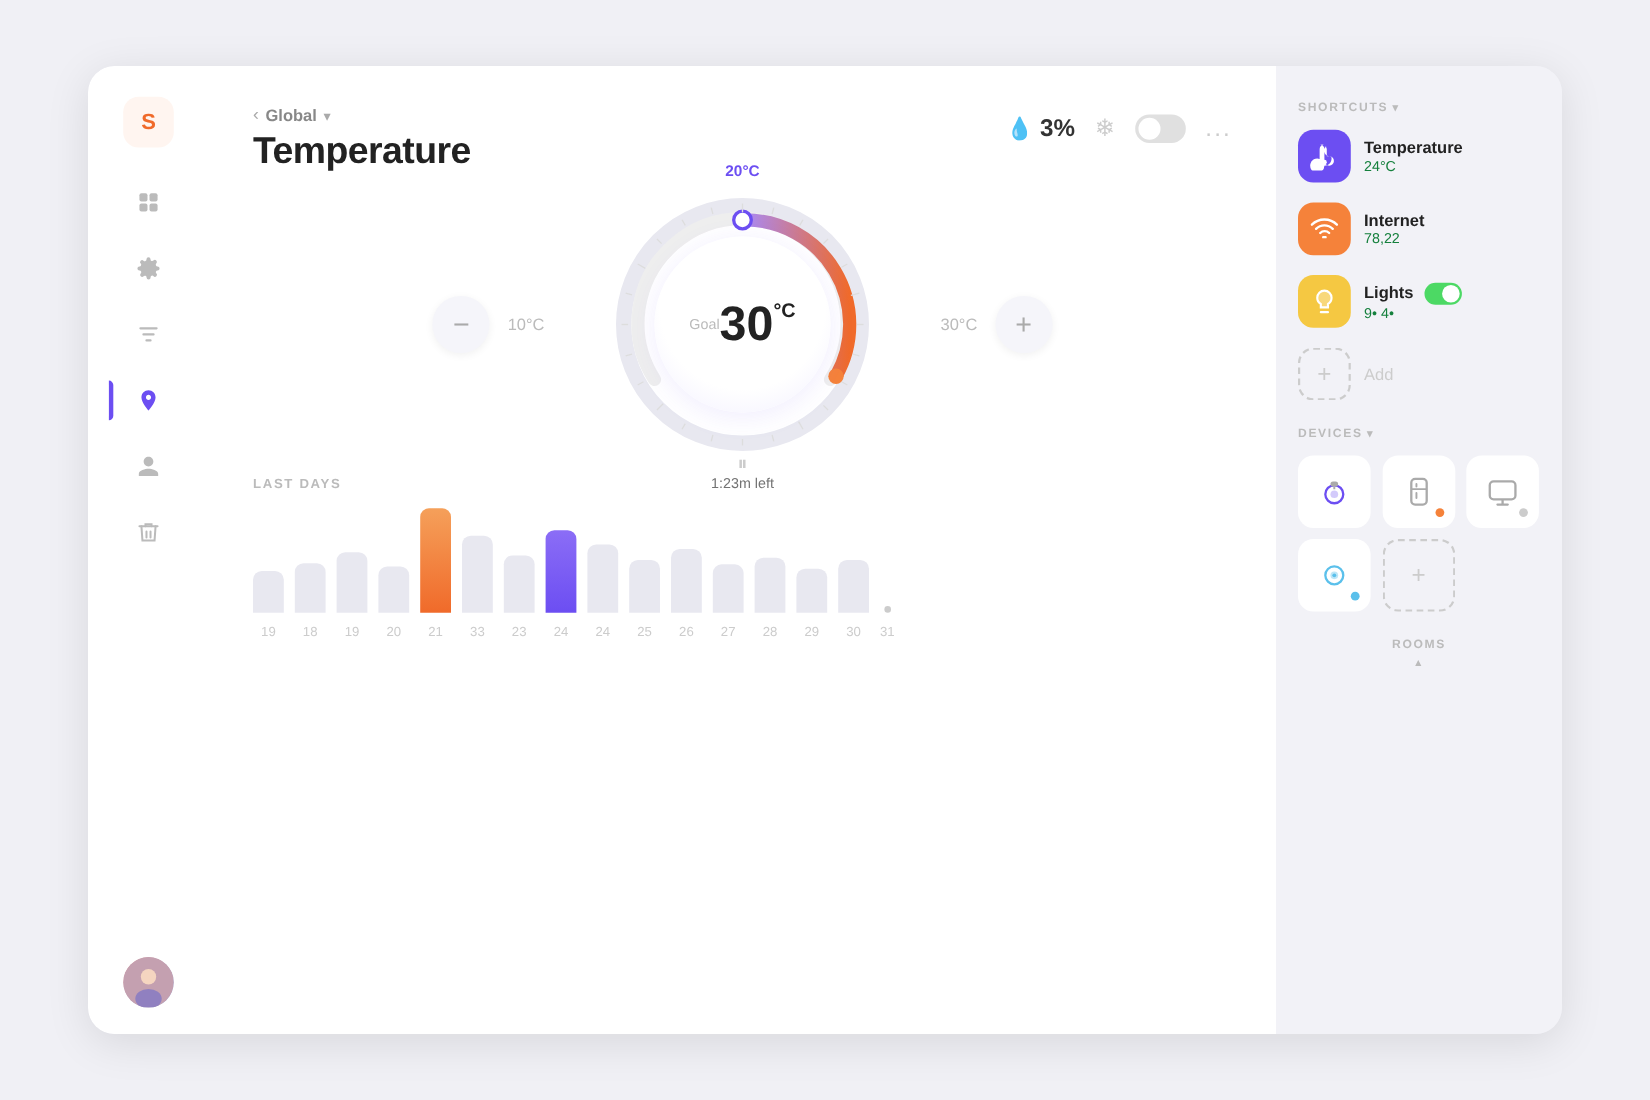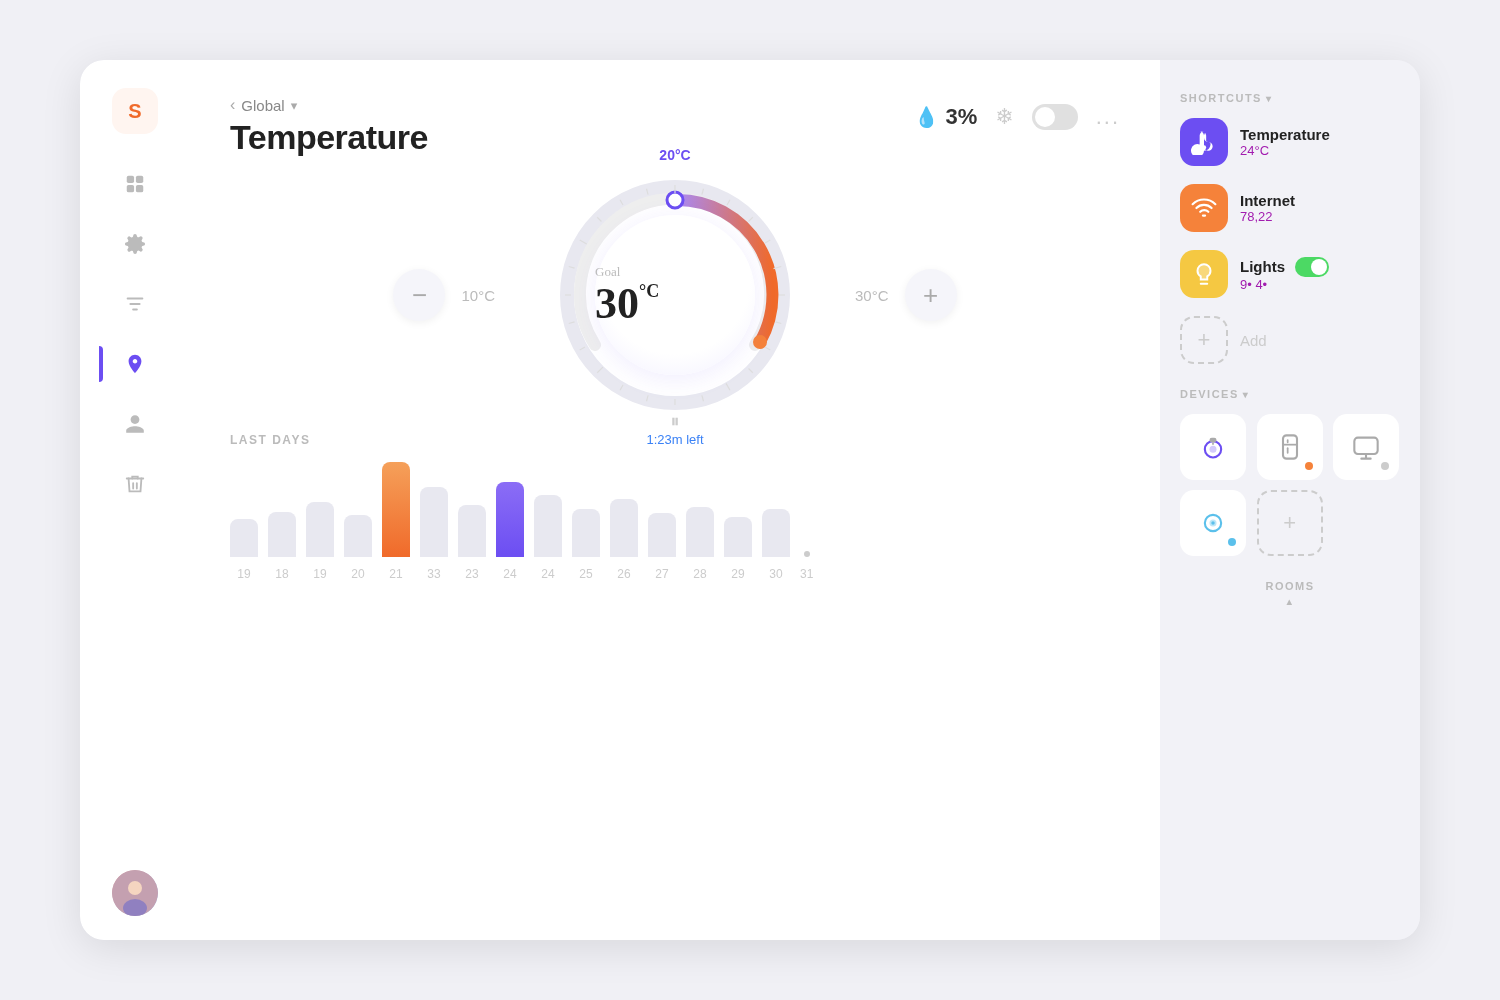--- a/index.html
+++ b/index.html
@@ -84,21 +84,21 @@
       align-items: flex-start;
       justify-content: space-between;
       margin-bottom: 8px;
     }
     .header-left {}
     .breadcrumb {
       display: flex; align-items: center; gap: 6px;
       color: #aaa; font-size: 15px; margin-bottom: 4px;
     }
     .breadcrumb-arrow { font-size: 16px; color: #aaa; }
-    .breadcrumb-title { color: #888; font-weight: 400; }
+    .breadcrumb-title { color: #888; font-weight: 700; }
     .breadcrumb-caret { color: #aaa; font-size: 13px; }
     .page-title {
       font-size: 34px; font-weight: 800; color: #222; letter-spacing: -0.5px;
     }
     .header-right {
       display: flex; align-items: center; gap: 18px; margin-top: 8px;
     }
     .humidity-info {
       display: flex; align-items: center; gap: 6px;
       font-size: 22px; font-weight: 700; color: #333;
@@ -138,36 +138,35 @@
     .dial-container {
       position: relative;
       width: 240px; height: 240px;
       display: flex; align-items: center; justify-content: center;
     }
     .dial-svg {
       position: absolute; top: 0; left: 0;
     }
     .dial-inner {
       position: relative; z-index: 2;
-      display: flex; flex-direction: column; align-items: flex-start; justify-content: center;
+      display: flex; flex-direction: row; align-items: center; justify-content: center;
       width: 160px; height: 160px;
       background: radial-gradient(circle at 50% 40%, #fff 60%, #f0eeff 100%);
       border-radius: 50%;
       box-shadow: 0 4px 24px rgba(108,78,242,0.10);
-      font-family: Liberation Serif, serif;
     }
     .dial-goal-label { font-size: 13px; color: #bbb; font-weight: 400; margin-bottom: 2px; }
     .dial-goal-value { font-size: 44px; font-weight: 800; color: #222; line-height: 1; }
     .dial-goal-unit { font-size: 18px; font-weight: 700; color: #222; vertical-align: super; }
     .dial-status {
       position: absolute; bottom: -32px; left: 50%; transform: translateX(-50%);
       display: flex; flex-direction: column; align-items: center;
     }
     .dial-pause { font-size: 18px; color: #ccc; }
-    .dial-time { font-size: 13px; color: #3b82f6; text-align: right; }
+    .dial-time { font-size: 13px; color: #737373; text-align: right; }
     .dial-temp-top {
       position: absolute; top: -28px; left: 50%; transform: translateX(-50%);
       font-size: 14px; font-weight: 700; color: #6c4ef2;
     }
 
     
     .chart-area {
       flex: 1; min-height: 0;
     }
     .chart-label {
@@ -212,21 +211,21 @@
       width: 48px; height: 48px; border-radius: 14px;
       display: flex; align-items: center; justify-content: center;
       flex-shrink: 0;
     }
     .shortcut-icon.purple { background: #6c4ef2; }
     .shortcut-icon.orange { background: #f5823a; }
     .shortcut-icon.yellow { background: #f5c842; }
     .shortcut-icon svg { width: 26px; height: 26px; fill: #fff; }
     .shortcut-info { flex: 1; }
     .shortcut-name { font-size: 15px; font-weight: 700; color: #222; }
-    .shortcut-val { font-size: 13px; color: #a21caf; }
+    .shortcut-val { font-size: 13px; color: #15803d; }
     .shortcut-toggle {
       width: 34px; height: 20px; background: #4cd964; border-radius: 10px;
       position: relative; flex-shrink: 0;
     }
     .shortcut-toggle .knob {
       width: 16px; height: 16px; background: #fff; border-radius: 50%;
       position: absolute; top: 2px; left: 16px;
     }
 
     .add-shortcut {

